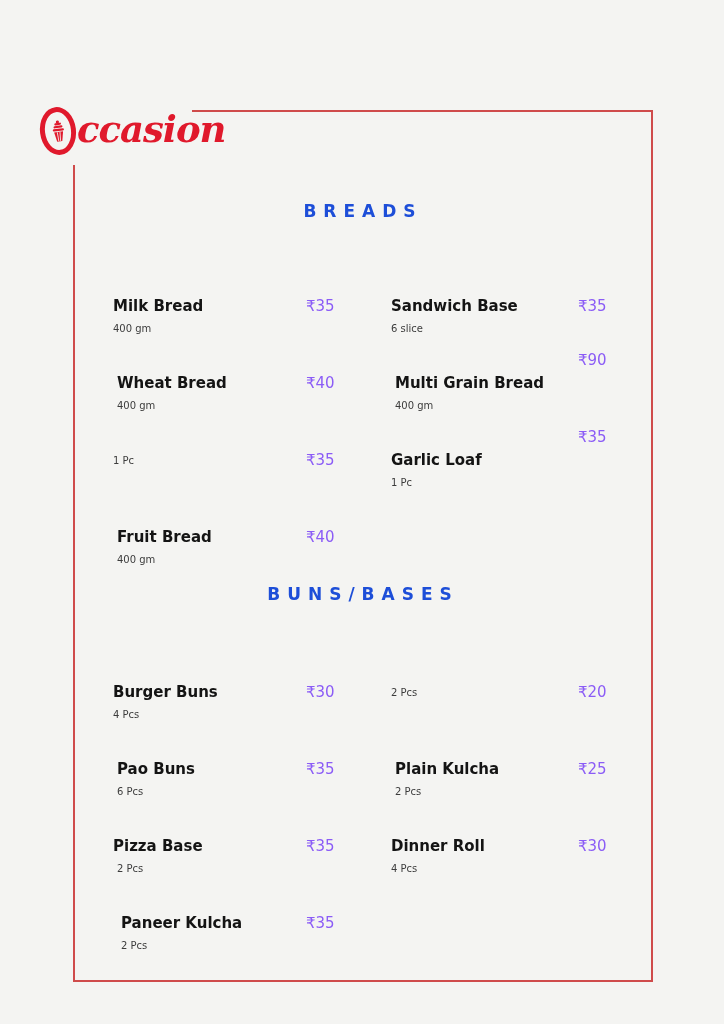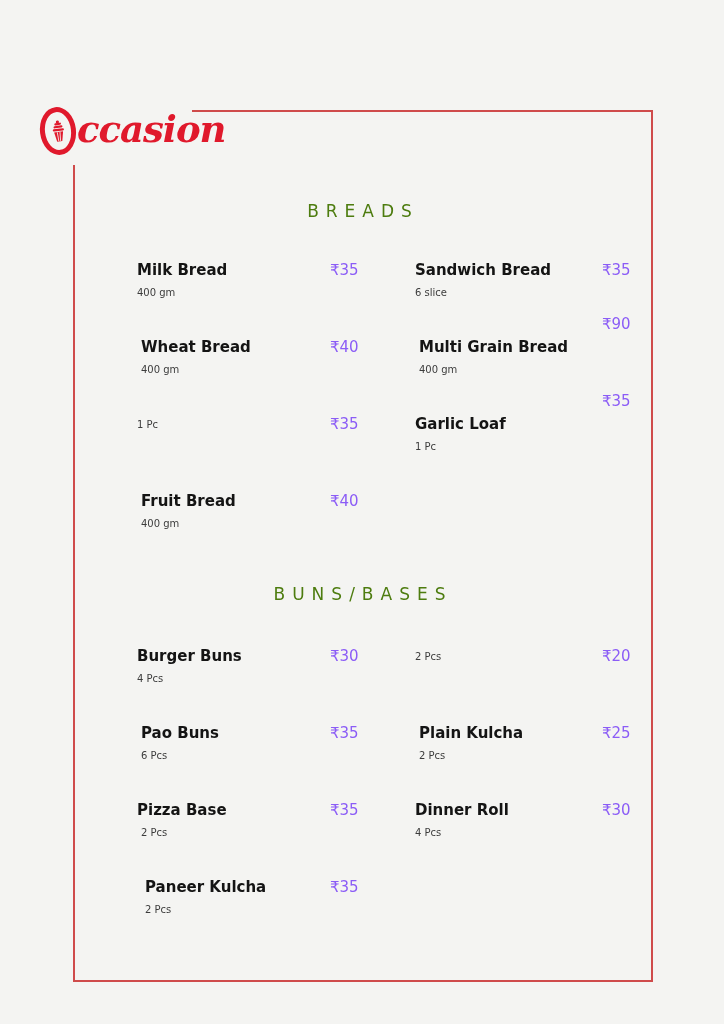--- a/index.html
+++ b/index.html
@@ -46,28 +46,28 @@
     font-size: 37px; line-height: 1;
     letter-spacing: -1px;
     margin-left: 1px;
     position: relative; top: -2px;
   }
 
   
   .section-title {
     position: absolute; left: 73px; width: 580px;
     text-align: center;
-    font-size: 17px; font-weight: 400;
+    font-size: 17px; font-weight: 700;
     letter-spacing: 7px;
-    color: #4d7c0f;
+    color: #1d4ed8;
   }
   .title-breads { top: 201px; }
   .title-buns   { top: 584px; }
 
-  .rows { position: absolute; left: 137px; width: 534px; }
+  .rows { position: absolute; left: 113px; width: 534px; margin-top: 36px; }
   .rows-breads { top: 259px; }
   .rows-buns   { top: 645px; }
 
   .menu-row {
     display: grid;
     grid-template-columns: 193px 85px 187px 69px;
     height: 77px;
     align-content: start;
   }
   .item-name { font-size: 15px; font-weight: 700; line-height: 22px; color: #141414; }
@@ -103,21 +103,21 @@
 <h2 class="section-title title-breads">BREADS</h2>
 
 <div class="rows rows-breads">
   <div class="menu-row">
     <div>
       <div class="item-name">Milk Bread</div>
       <div class="item-qty">400 gm</div>
     </div>
     <div class="price-cell">₹35</div>
     <div>
-      <div class="item-name">Sandwich Bread</div>
+      <div class="item-name">Sandwich Base</div>
       <div class="item-qty">6 slice</div>
     </div>
     <div class="price-cell">₹35</div>
   </div>
 
   <div class="menu-row">
     <div class="ind4">
       <div class="item-name">Wheat Bread</div>
       <div class="item-qty">400 gm</div>
     </div>

